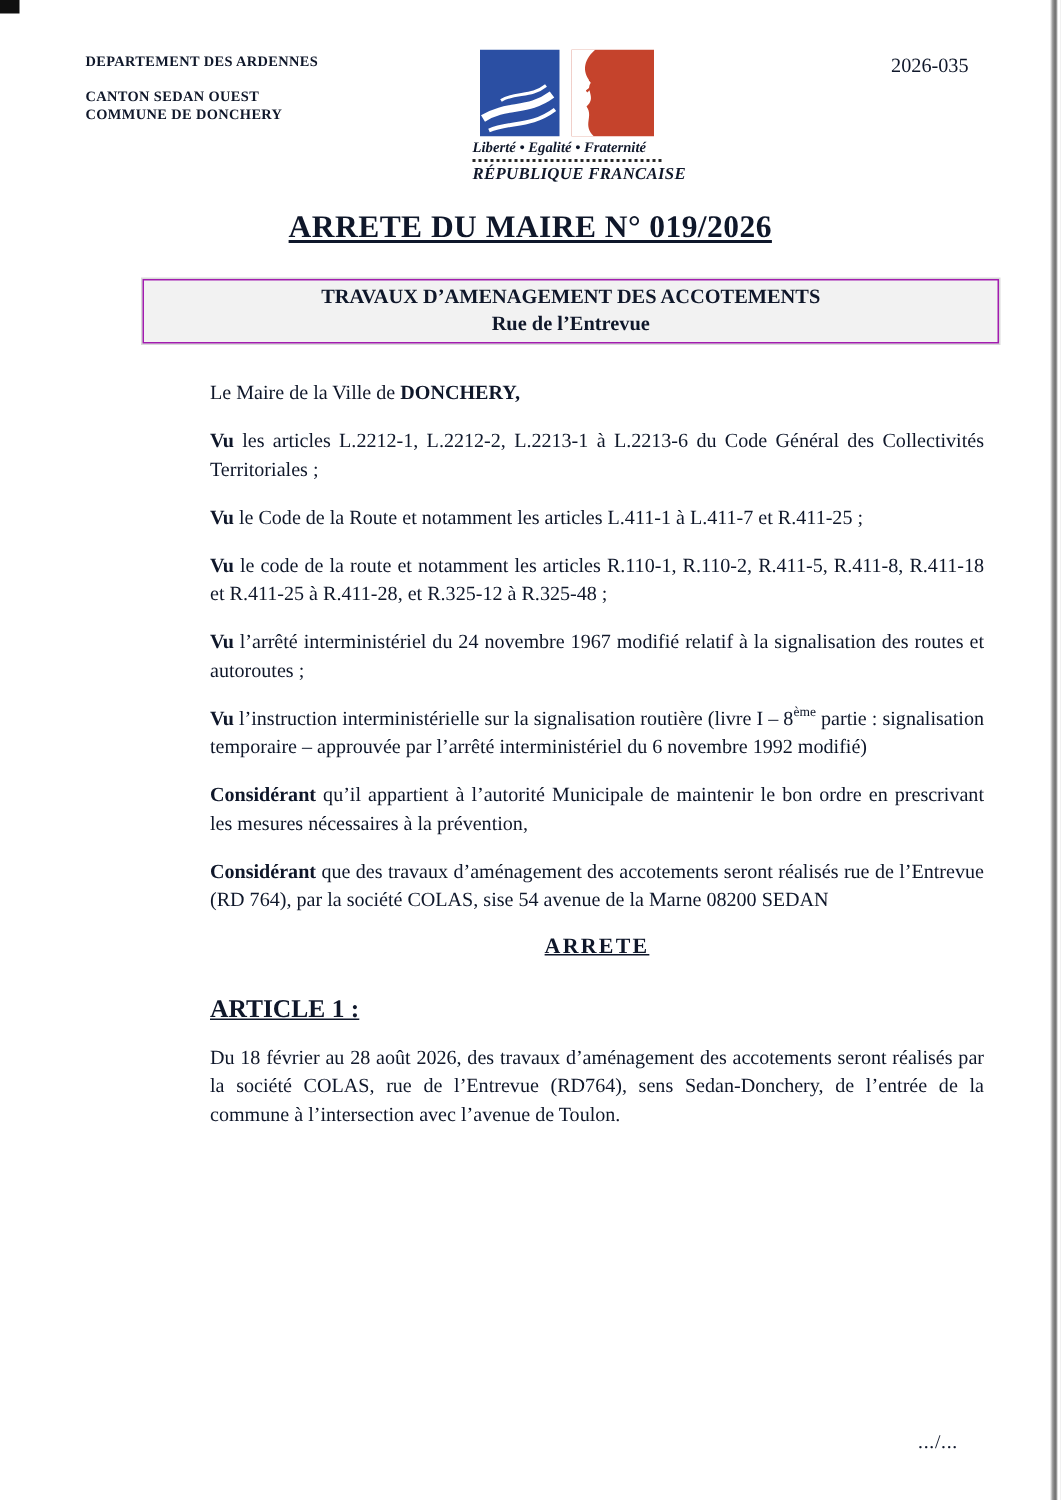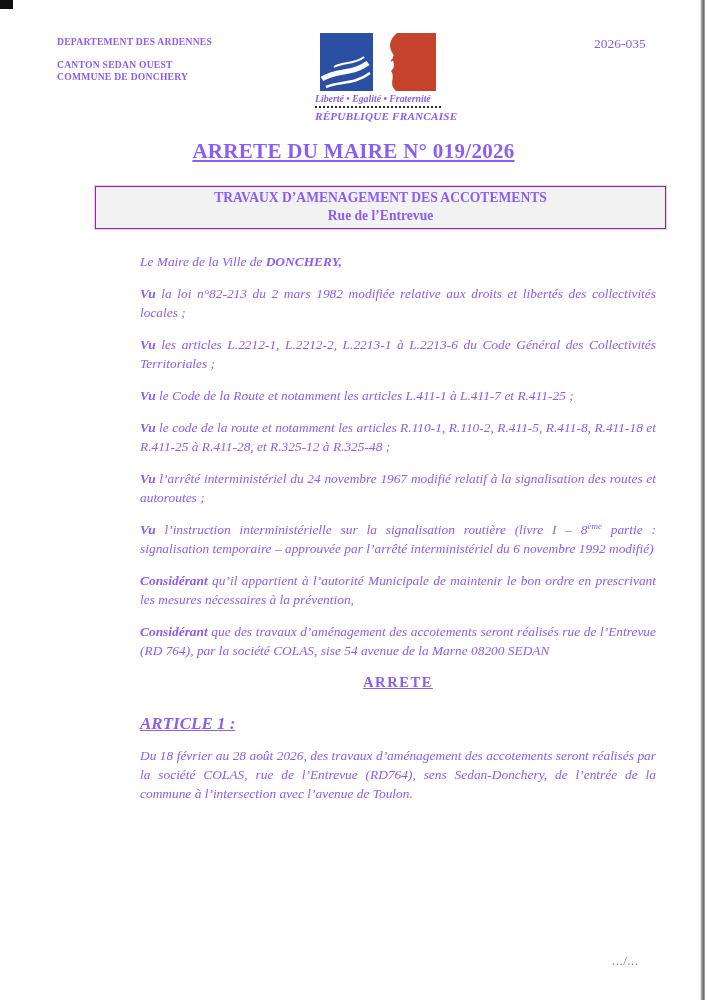--- a/index.html
+++ b/index.html
@@ -1,18 +1,18 @@
 <!DOCTYPE html>
 <html><head>
 <meta charset="utf-8">
 <style>
   html,body { margin:0; padding:0; background:#e8e8e8; }
   .page {
     position:relative; width:707px; height:1000px; background:#ffffff;
-    font-family:"Liberation Serif", serif; color:#8b5cf6; overflow:hidden;
+    font-family:"Liberation Serif", serif; color:#0f172a; overflow:hidden;
     margin:0 auto;
   }
   
   .corner-artifact { position:absolute; left:0; top:0; width:13px; height:9px; background:#101010; }
   .scan-edge-right { position:absolute; top:0; right:2px; width:5px; height:100%;
     background:linear-gradient(to right,#ffffff,#9a9a9a 35%,#6d6d6d 70%,#b9b9b9); }
 
   
   .hdr-left { position:absolute; left:57px; top:36px; font-weight:bold; font-size:9.6px; letter-spacing:.25px; line-height:12px; }
   .hdr-left .l1 { margin-bottom:11px; }
@@ -31,21 +31,21 @@
   .main-title span { text-decoration:underline; letter-spacing:.3px; }
 
   
   .subject-box { position:absolute; left:95px; top:186px; width:569px;
     border:1px solid #a21caf; background:#f2f2f2; box-shadow:0 0 0 1px #d9d9d9;
     text-align:center; font-weight:bold; font-size:13.6px; line-height:17.5px; padding:2px 0 4px; }
 
   
   .content { position:absolute; left:140px; top:252px; width:516px;
     font-size:13.4px; line-height:19px; text-align:justify; }
-  .content p { margin:0 0 13px;font-style:italic; }
+  .content p { margin:0 0 13px; }
   .lead { font-weight:bold; }
   .intro b { font-weight:bold; }
   .arrete-heading { text-align:center; font-weight:bold; font-size:14.6px; margin:12px 0 22px; }
   .arrete-heading span { text-decoration:underline; letter-spacing:1.5px; }
   .article-heading { font-weight:bold; font-size:17px; margin:0; }
   .article-heading span { text-decoration:underline; }
   .article-text { margin-top:0 !important; }
   sup { font-size:9px; line-height:0; }
 
   
@@ -90,21 +90,20 @@
 
   <div class="subject-box">
     <div>TRAVAUX D’AMENAGEMENT DES ACCOTEMENTS</div>
     <div>Rue de l’Entrevue</div>
   </div>
 
   <div class="content">
     <p class="intro"><span>Le Maire de la Ville de </span><b>DONCHERY,</b></p>
 
     <div id="recitals">
-  <p><b class="lead">Vu</b> <span>la loi n°82-213 du 2 mars 1982 modifiée relative aux droits et libertés des collectivités locales ;</span></p>
 
 
   <p><b class="lead">Vu</b> <span>les articles L.2212-1, L.2212-2, L.2213-1 à L.2213-6 du Code Général des Collectivités Territoriales ;</span></p>
 
   <p><b class="lead">Vu</b> <span>le Code de la Route et notamment les articles L.411-1 à L.411-7  et R.411-25 ;</span></p>
 
   <p><b class="lead">Vu</b> <span>le code de la route et notamment les articles R.110-1, R.110-2, R.411-5, R.411-8, R.411-18 et R.411-25 à R.411-28, et R.325-12 à R.325-48 ;</span></p>
 
   <p><b class="lead">Vu</b> <span>l’arrêté interministériel du 24 novembre 1967 modifié relatif à la signalisation des routes et autoroutes ;</span></p>
 

